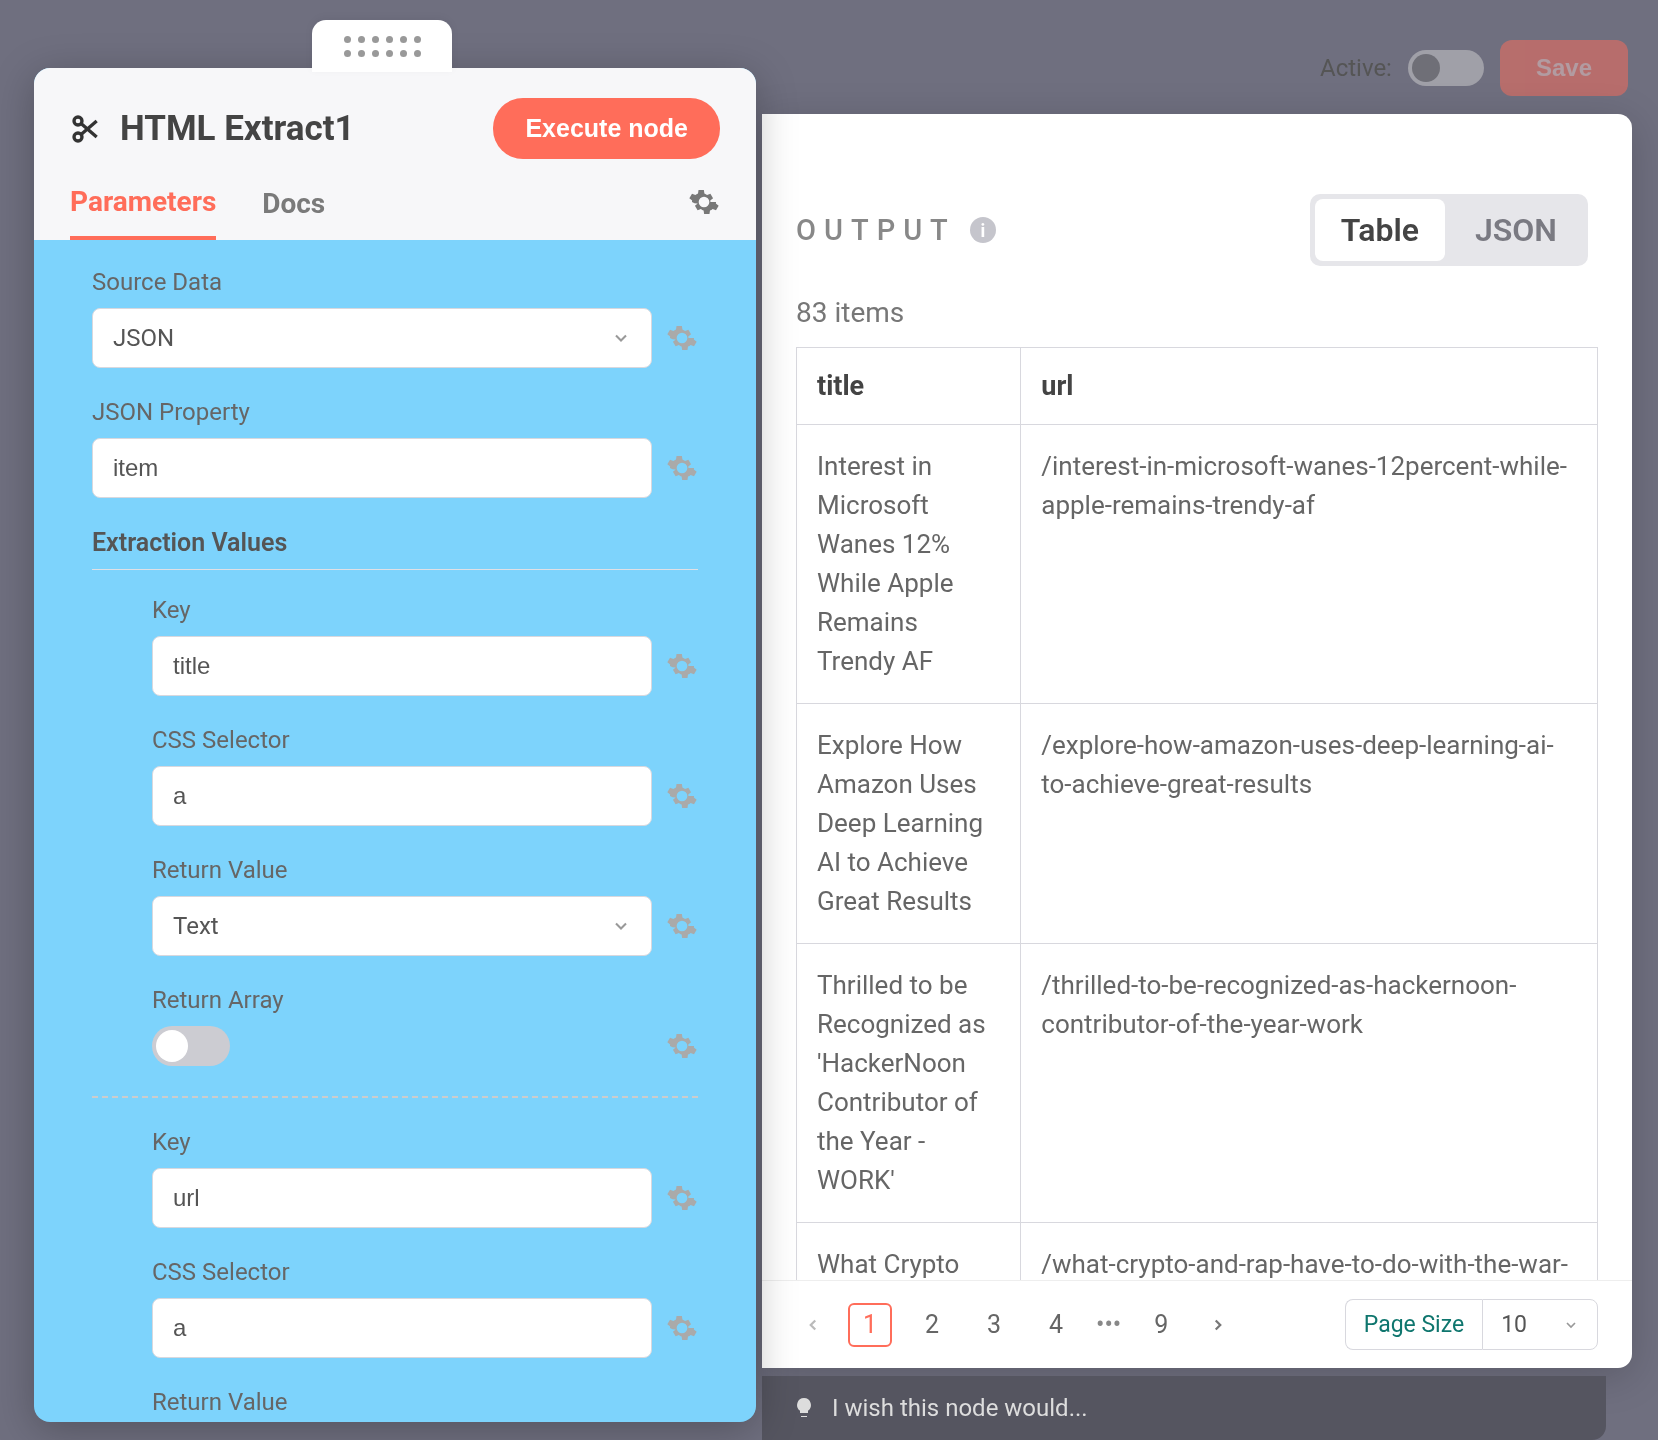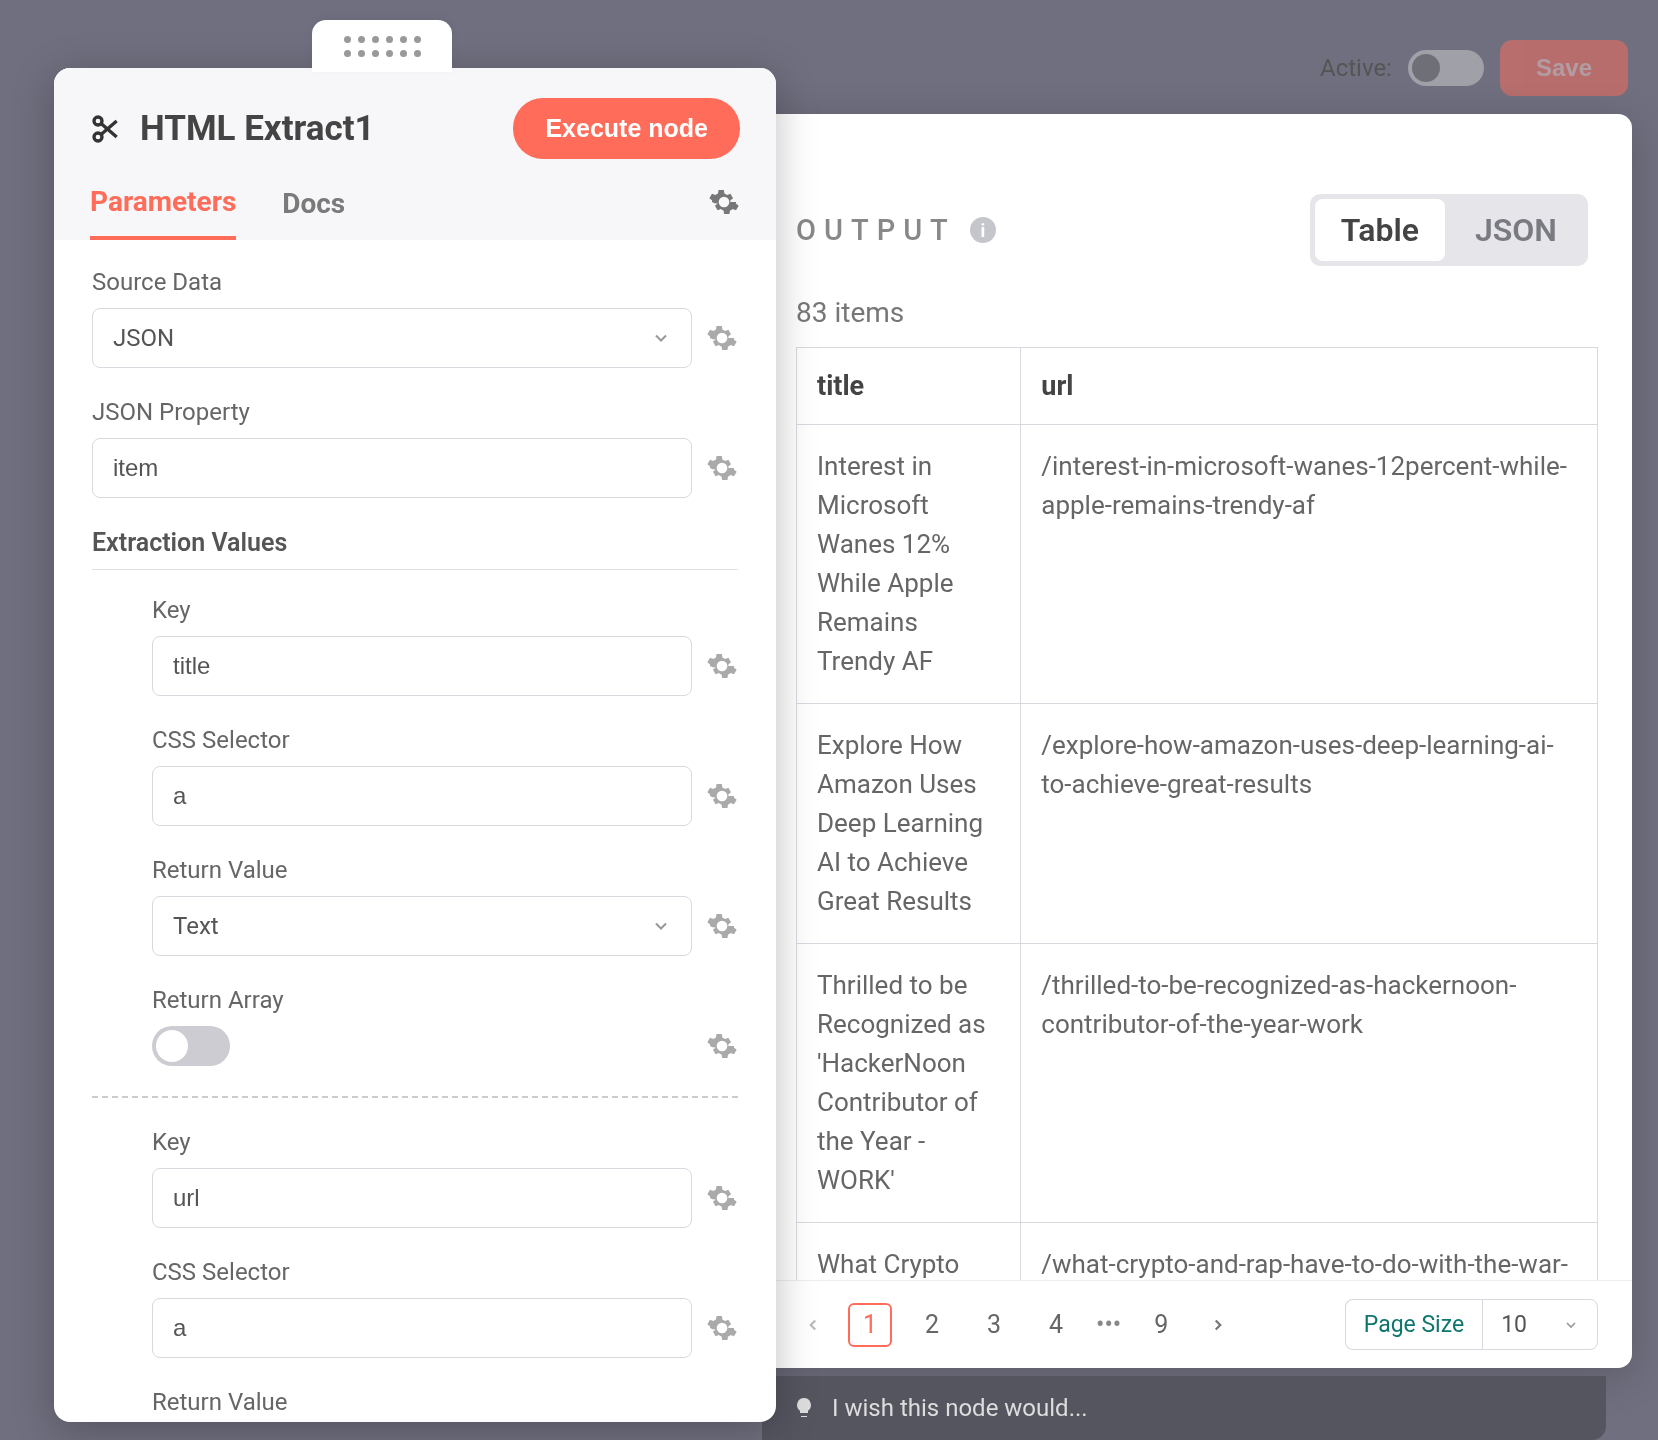--- a/index.html
+++ b/index.html
@@ -72,25 +72,25 @@
   gap: 7px;
 }
 .drag-dots span {
   width: 7px;
   height: 7px;
   background: #999;
   border-radius: 50%;
 }
 .left-panel {
   position: absolute;
-  left: 54px;
+  left: 34px;
   top: 68px;
   width: 722px;
   height: 1354px;
-  background: #ffffff;
+  background: #7dd3fc;
   border-radius: 16px;
   box-shadow: 0 8px 40px rgba(0,0,0,0.25);
   display: flex;
   flex-direction: column;
   z-index: 10;
 }
 .panel-header {
   padding: 30px 36px 0 36px;
   background: #f7f7f9;
   border-radius: 16px 16px 0 0;
@@ -141,21 +141,21 @@
 }
 .tab.active {
   color: #ff6d5a;
   border-bottom: 4px solid #ff6d5a;
 }
 .gear-tab {
   margin-left: auto;
   padding-bottom: 18px;
 }
 .panel-body {
-  padding: 28px 38px;
+  padding: 28px 58px;
   overflow-y: auto;
   flex: 1;
 }
 .field-group { margin-bottom: 30px; }
 .field-label {
   font-size: 24px;
   color: #666;
   margin-bottom: 12px;
   display: block;
 }

